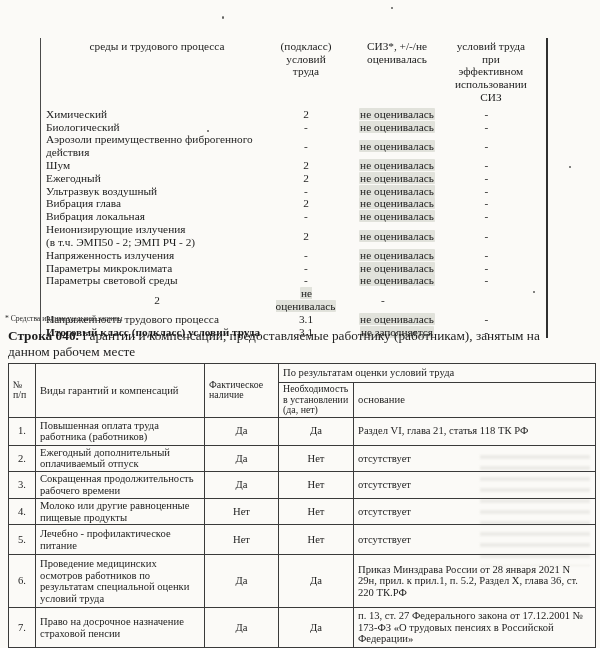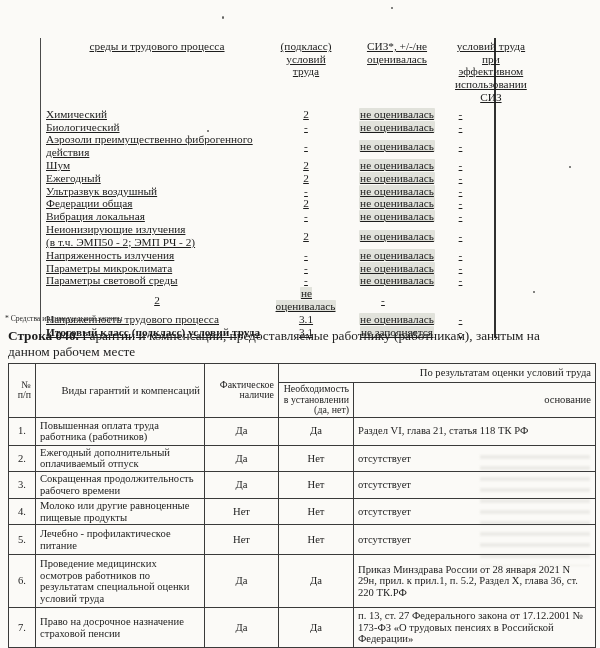--- a/index.html
+++ b/index.html
@@ -3,24 +3,23 @@
 <meta charset="utf-8">
 <style>
   html,body{margin:0;padding:0;}
   body{
     width:600px;height:648px;position:relative;overflow:hidden;
     background:#fbfaf7;color:#1d1d1d;
     font-family:"Liberation Serif","DejaVu Serif",serif;
   }
   
   .factors{
-    position:absolute;left:40px;top:38px;width:456px;box-sizing:border-box;
+    position:absolute;left:40px;top:38px;width:508px;box-sizing:border-box;
     border-left:1.5px solid #4a4a4a;border-right:2px solid #303030;
     padding-top:2px;
-    text-decoration:underline;
   }
   .f-row{
     display:grid;grid-template-columns:232px 66px 116px 1fr;
     align-items:center;min-height:12.9px;
     font-size:11.3px;line-height:12.7px;
   }
   .f-row .name{padding-left:5px;white-space:pre-line;}
   .f-row .mid{text-align:center;}
   .f-row .eff{text-align:center;padding-right:28px;}
   .f-head{align-items:start;margin-bottom:4px;}
@@ -41,21 +40,21 @@
   }
   .gtable col.c-num{width:27px;}
   .gtable col.c-kind{width:169px;}
   .gtable col.c-fact{width:74px;}
   .gtable col.c-need{width:75px;}
   .gtable col.c-basis{width:242px;}
   .gtable th,.gtable td{
     border:1px solid #3a3a3a;padding:1px 4px;font-weight:normal;
     vertical-align:middle;box-sizing:border-box;
   }
-  .gtable th{text-align:right;}
+  .gtable th{text-align:left;}
   .gtable .h1{height:19px;}
   .gtable .h2{height:33px;margin-left:48px;}
   .gtable th.sub{font-size:9.9px;line-height:10.6px;white-space:pre-line;}
   .gtable td.num{text-align:center;}
   .gtable td.kind{white-space:pre-line;}
   .gtable td.ctr{text-align:center;margin-left:34px;}
   .gtable tbody tr:nth-child(1){height:28px;}
   .gtable tbody tr:nth-child(2){height:25px;}
   .gtable tbody tr:nth-child(3){height:27px;}
   .gtable tbody tr:nth-child(4){height:25px;}
@@ -124,21 +123,21 @@
     <div class="mid"><span class="hl">не оценивалась</span></div>
     <div class="eff">-</div>
   </div>
   <div class="f-row">
     <div class="name">Ультразвук воздушный</div>
     <div class="mid">-</div>
     <div class="mid"><span class="hl">не оценивалась</span></div>
     <div class="eff">-</div>
   </div>
   <div class="f-row">
-    <div class="name">Федерации общая</div>
+    <div class="name">Вибрация глава</div>
     <div class="mid">2</div>
     <div class="mid"><span class="hl">не оценивалась</span></div>
     <div class="eff">-</div>
   </div>
   <div class="f-row">
     <div class="name">Вибрация локальная</div>
     <div class="mid">-</div>
     <div class="mid"><span class="hl">не оценивалась</span></div>
     <div class="eff">-</div>
   </div>

